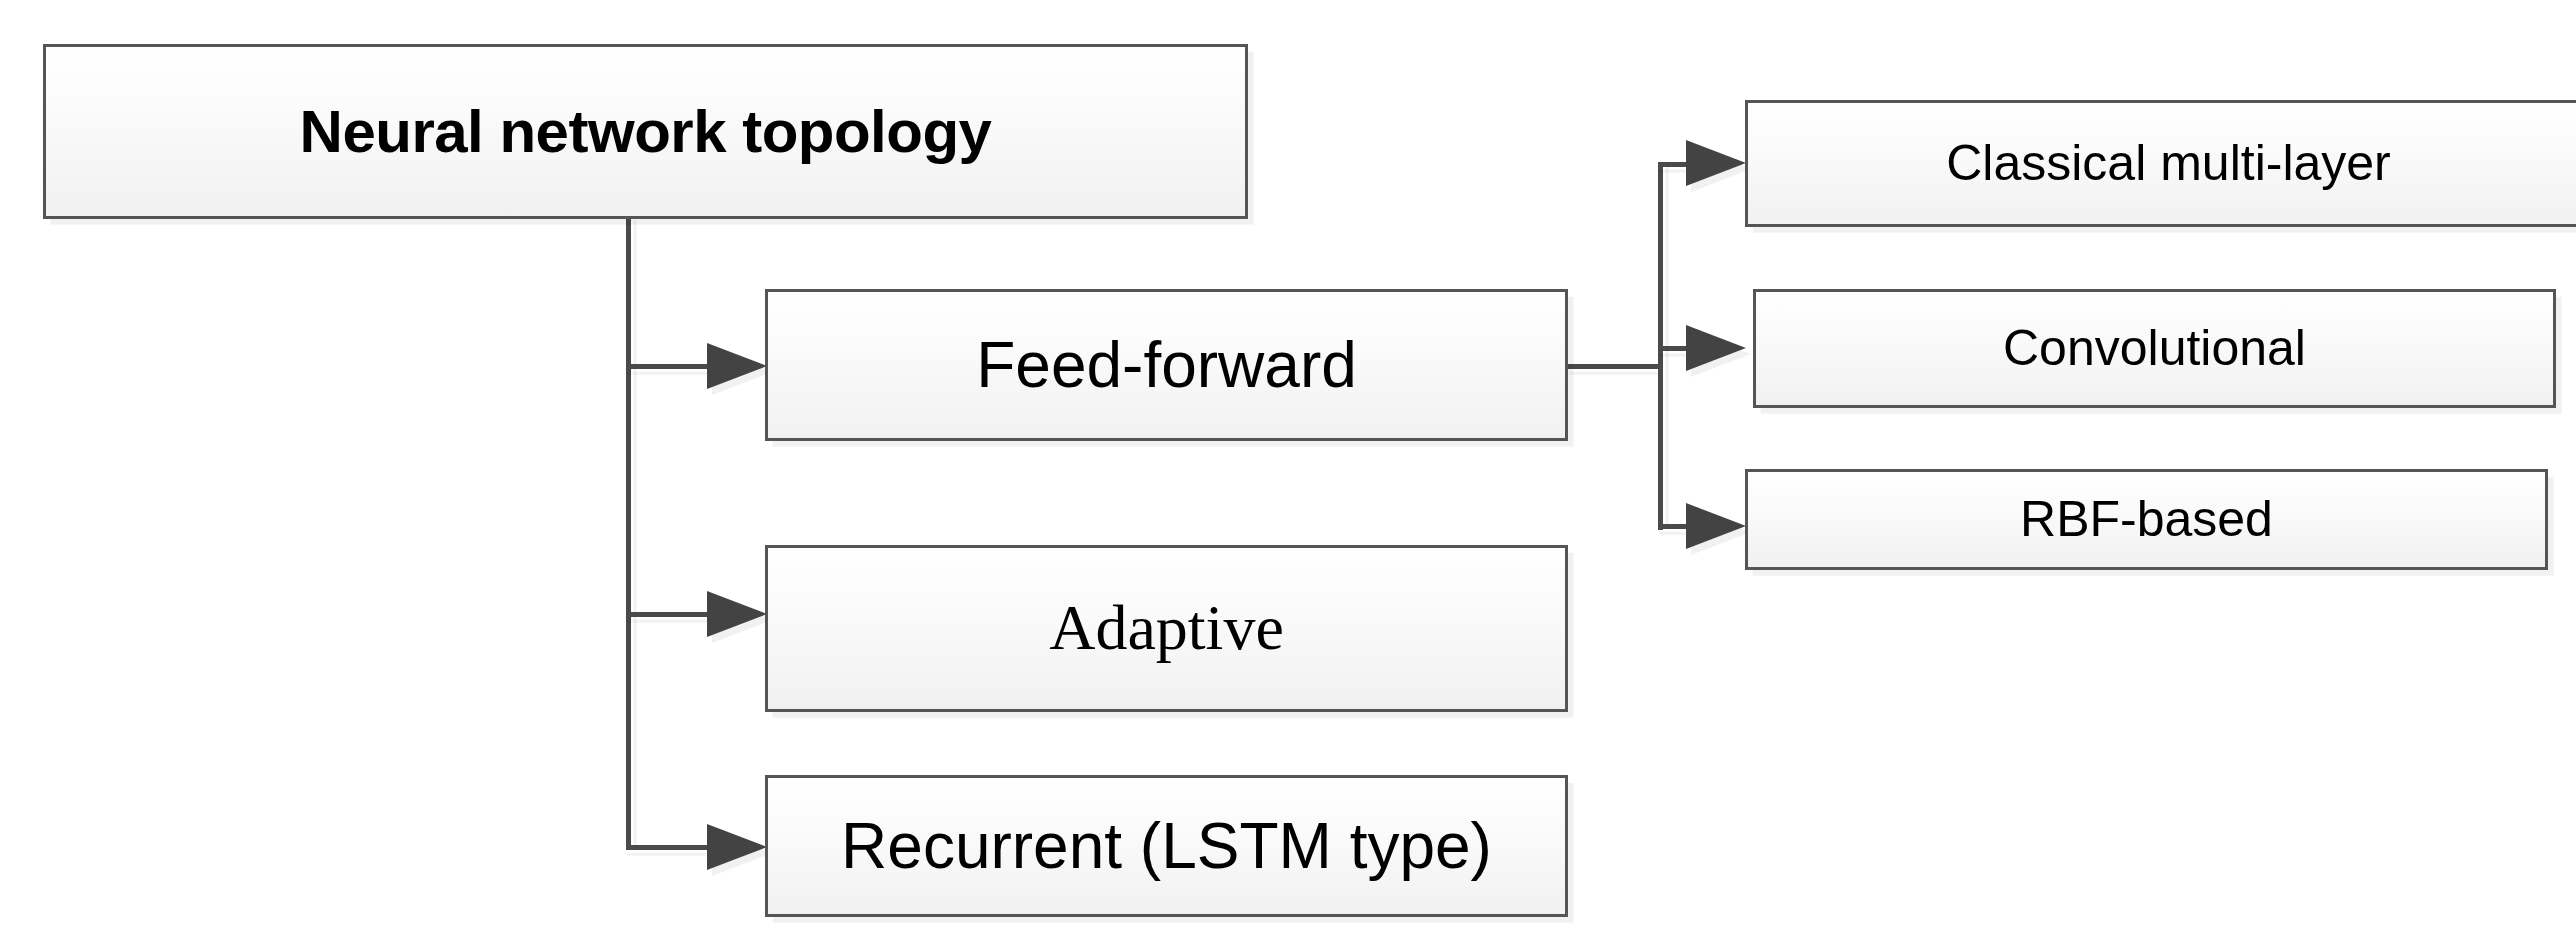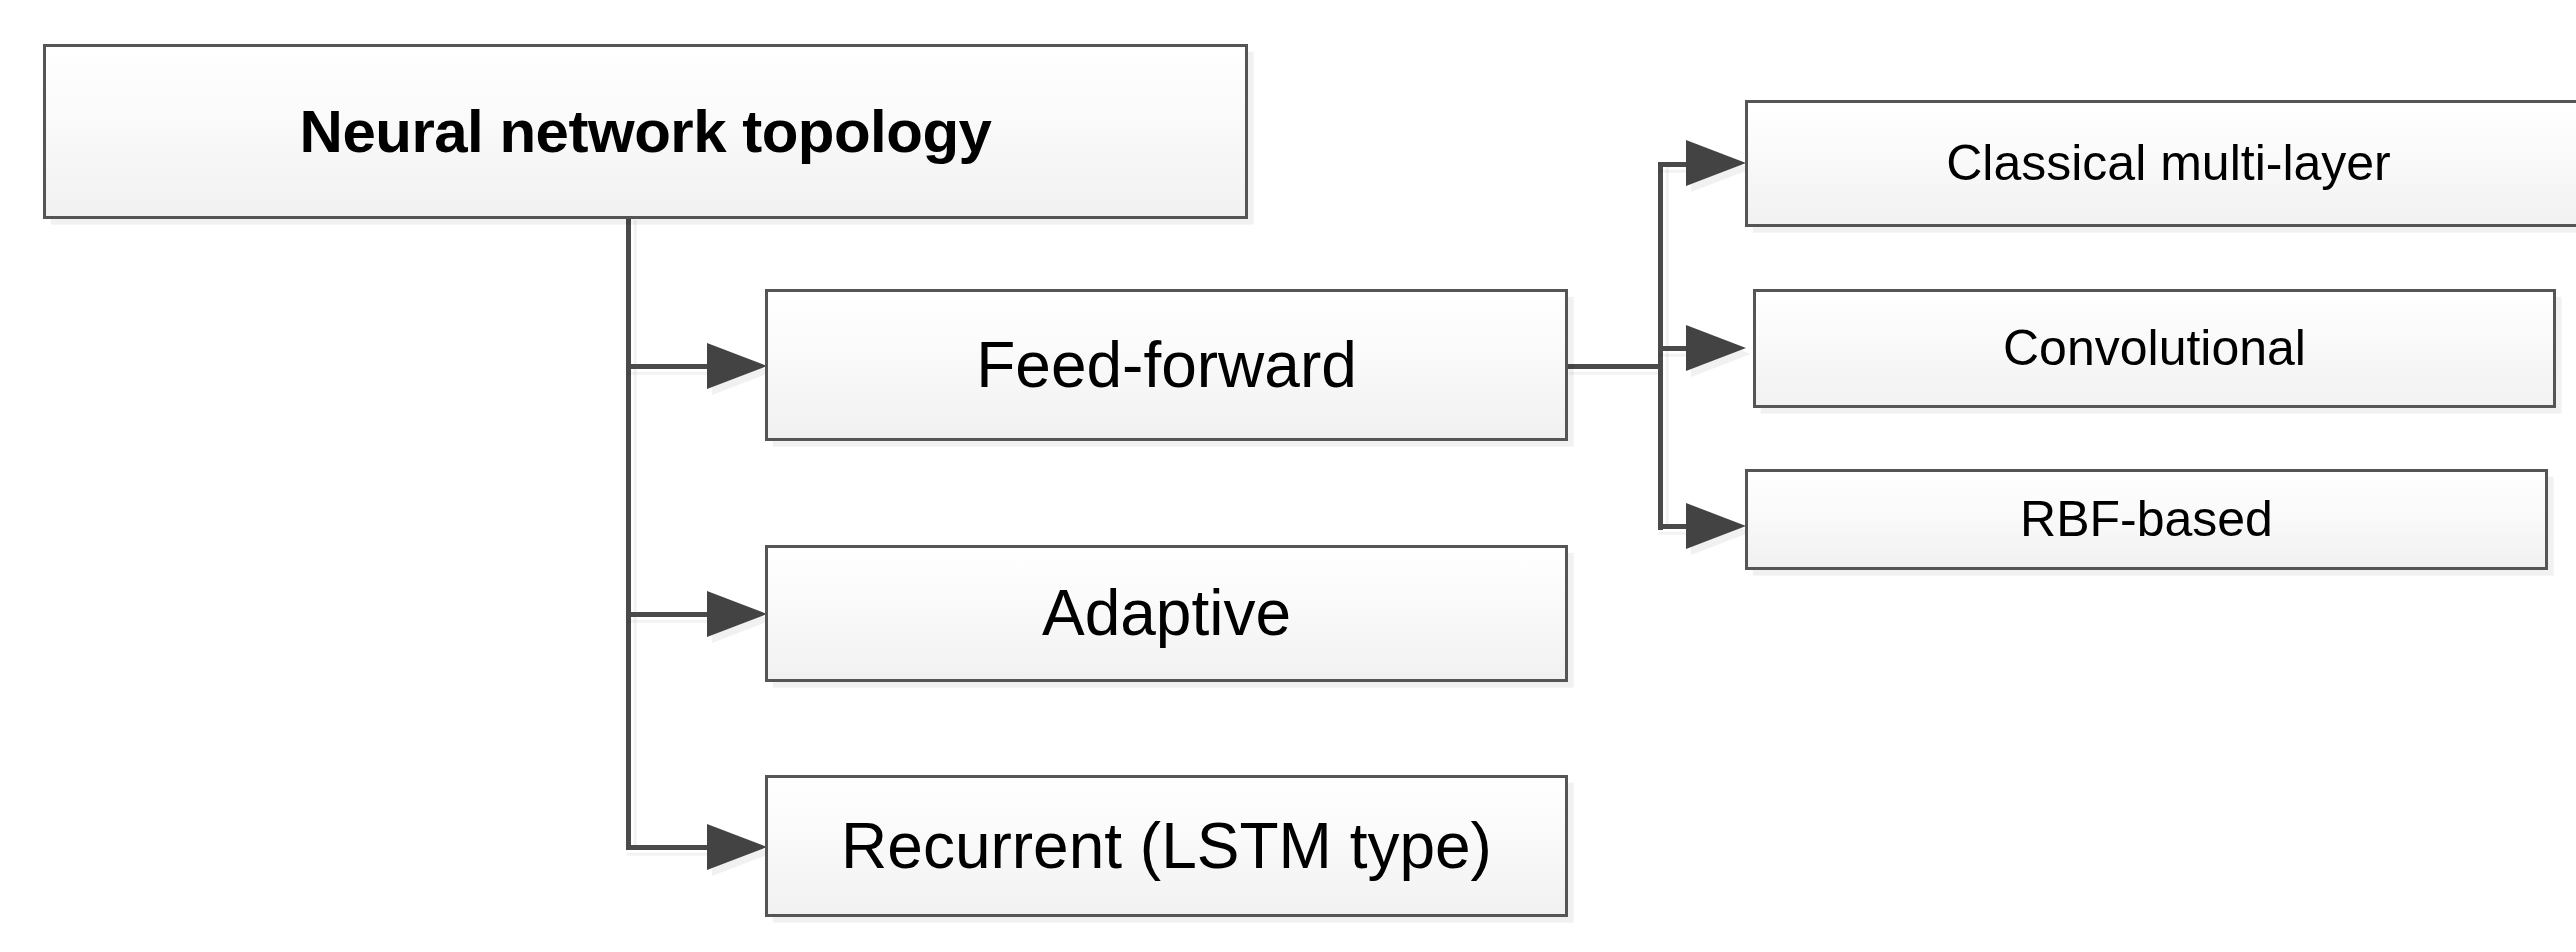--- a/index.html
+++ b/index.html
@@ -104,21 +104,21 @@
   <div class="arrow" style="left:1686px; top:503px;"></div>
 
   <div class="node root" style="left:43px; top:44px; width:1205px; height:175px;">
     <span class="node-label">Neural network topology</span>
   </div>
 
   <div class="node level1" style="left:765px; top:289px; width:803px; height:152px;">
     <span class="node-label">Feed-forward</span>
   </div>
 
-  <div class="node level1" style="left:765px; top:545px; width:803px; height:137px;">
+  <div class="node level1" style="left:765px; top:545px; width:803px; height:167px;font-family:Liberation Serif, serif;">
     <span class="node-label">Adaptive</span>
   </div>
 
   <div class="node level1" style="left:765px; top:775px; width:803px; height:142px;">
     <span class="node-label">Recurrent (LSTM type)</span>
   </div>
 
   <div class="node level2" style="left:1745px; top:100px; width:847px; height:127px;">
     <span class="node-label">Classical multi-layer</span>
   </div>

